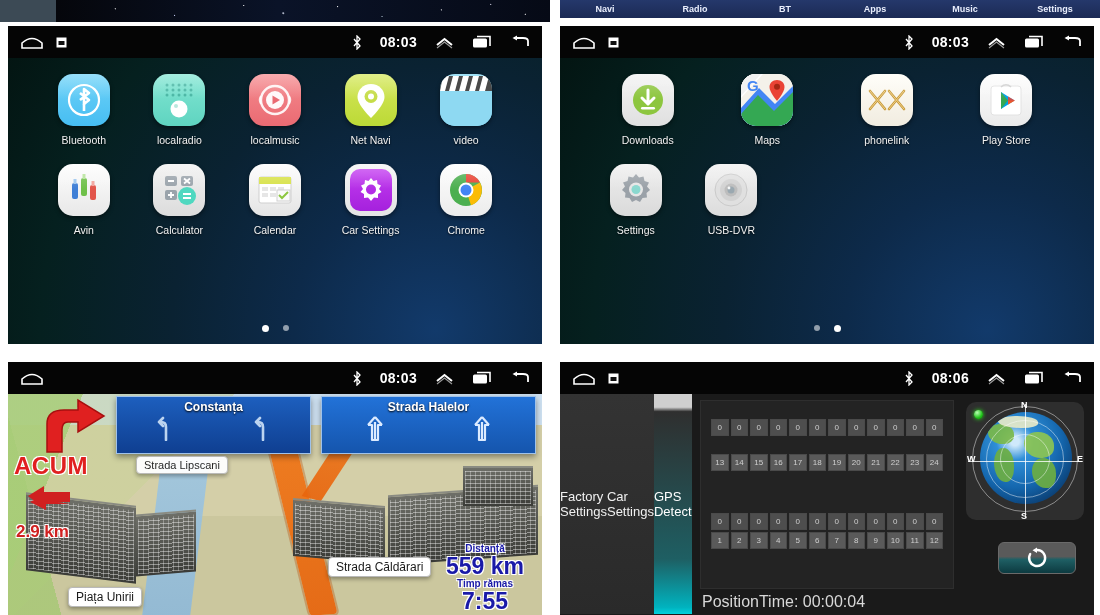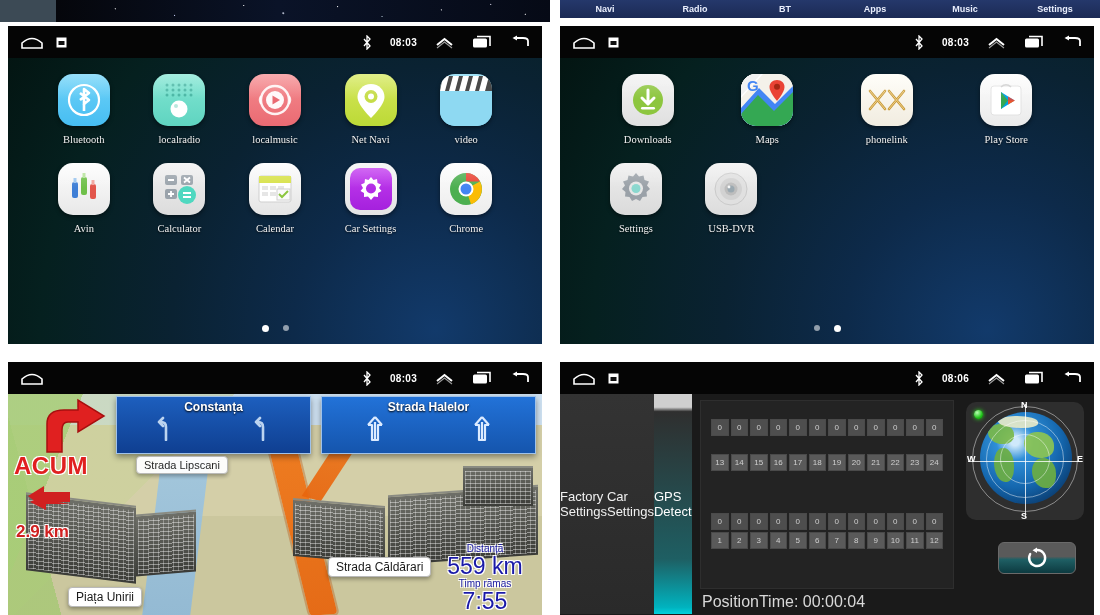--- a/index.html
+++ b/index.html
@@ -16,38 +16,38 @@
 
   
   .statusbar {
     position: relative; width: 100%; height: 32px;
     background: #050505; display: flex; align-items: center;
     padding: 0 12px;
   }
   .sb-left { display:flex; align-items:center; gap:12px; }
   .sb-right { margin-left:auto; display:flex; align-items:center; gap:18px; }
   .ic { display:inline-block; line-height:0; }
-  .sb-time { color:#fff; font-size:10px; font-weight:bold; letter-spacing:.3px; }
+  .sb-time { color:#fff; font-size:14px; font-weight:bold; letter-spacing:.3px; }
 
   
   .appwrap { position:relative; width:100%; height:calc(100% - 32px); }
   .appgrid {
     position:absolute; inset:0;
     display:flex; flex-direction:column;
     padding: 16px 28px 0 28px;
   }
   .approw { display:flex; }
   .app { flex:1; display:flex; flex-direction:column; align-items:center; cursor:pointer; }
   .appicon {
     width:52px; height:52px; border-radius:15px;
     position:relative; overflow:hidden;
     box-shadow: 0 2px 4px rgba(0,0,0,.45);
     display:flex; align-items:center; justify-content:center;
   }
-  .applabel { margin-top:8px; color:#f2f2f2; font-size:10.5px; text-shadow:0 1px 2px rgba(0,0,0,.8); white-space:nowrap;font-family:Liberation Serif, serif; }
+  .applabel { margin-top:8px; color:#f2f2f2; font-size:10.5px; text-shadow:0 1px 2px rgba(0,0,0,.8); white-space:nowrap; }
   .dots { position:absolute; bottom:12px; left:0; right:0; display:flex; justify-content:center; gap:14px; }
   .dot { width:6px; height:6px; border-radius:50%; background:#ffffff; opacity:.55; }
   .dot.active { opacity:1; width:7px; height:7px; }
 
   
   .wall-a { background: radial-gradient(circle at 80% 95%, #123a6b 0%, #0d2a4a 28%, #0a2232 52%, #05201f 78%, #031512 100%); }
 
   
   .strip-left {
     position:absolute; left:0; top:0; width:550px; height:22px;
@@ -108,21 +108,21 @@
   .callout {
     position:absolute; background:#fff; border:1px solid #b9b9b9; border-radius:4px;
     padding:2px 7px; font-size:12px; color:#1a1a1a; white-space:nowrap;
     box-shadow:0 2px 4px rgba(0,0,0,.35);
   }
   .acum { position:absolute; left:6px; top:58px; color:#e02020; font-size:24px; font-weight:bold;
     text-shadow:1px 1px 0 #fff, -1px -1px 0 #fff, 1px -1px 0 #fff, -1px 1px 0 #fff; letter-spacing:.5px; }
   .dist-red { position:absolute; left:8px; top:128px; color:#d02020; font-size:17px; font-weight:bold;
     text-shadow:1px 1px 0 #fff,-1px -1px 0 #fff,1px -1px 0 #fff,-1px 1px 0 #fff; }
   .infobox { position:absolute; right:2px; bottom:2px; width:110px; text-align:center;
-    color:#1a1aa8; font-weight:normal; text-shadow:1px 1px 0 #fff,-1px -1px 0 #fff,1px -1px 0 #fff,-1px 1px 0 #fff; }
+    color:#1a1aa8; font-weight:bold; text-shadow:1px 1px 0 #fff,-1px -1px 0 #fff,1px -1px 0 #fff,-1px 1px 0 #fff; }
   .infolabel { font-size:10px; }
   .infoval { font-size:23px; line-height:1.05; }
 
   
   .setbody { display:flex; width:100%; height:calc(100% - 32px); background:#1c1c1c; }
   .setside { width:132px; background:#2b2b2b; display:flex; flex-direction:row; }
   .setitem {
     flex:1; display:flex; align-items:center; justify-content:center;
     color:#f0f0f0; font-size:13px; border-bottom:1px solid #1a1a1a; cursor:pointer;
     background: linear-gradient(180deg,#333,#2a2a2a);

